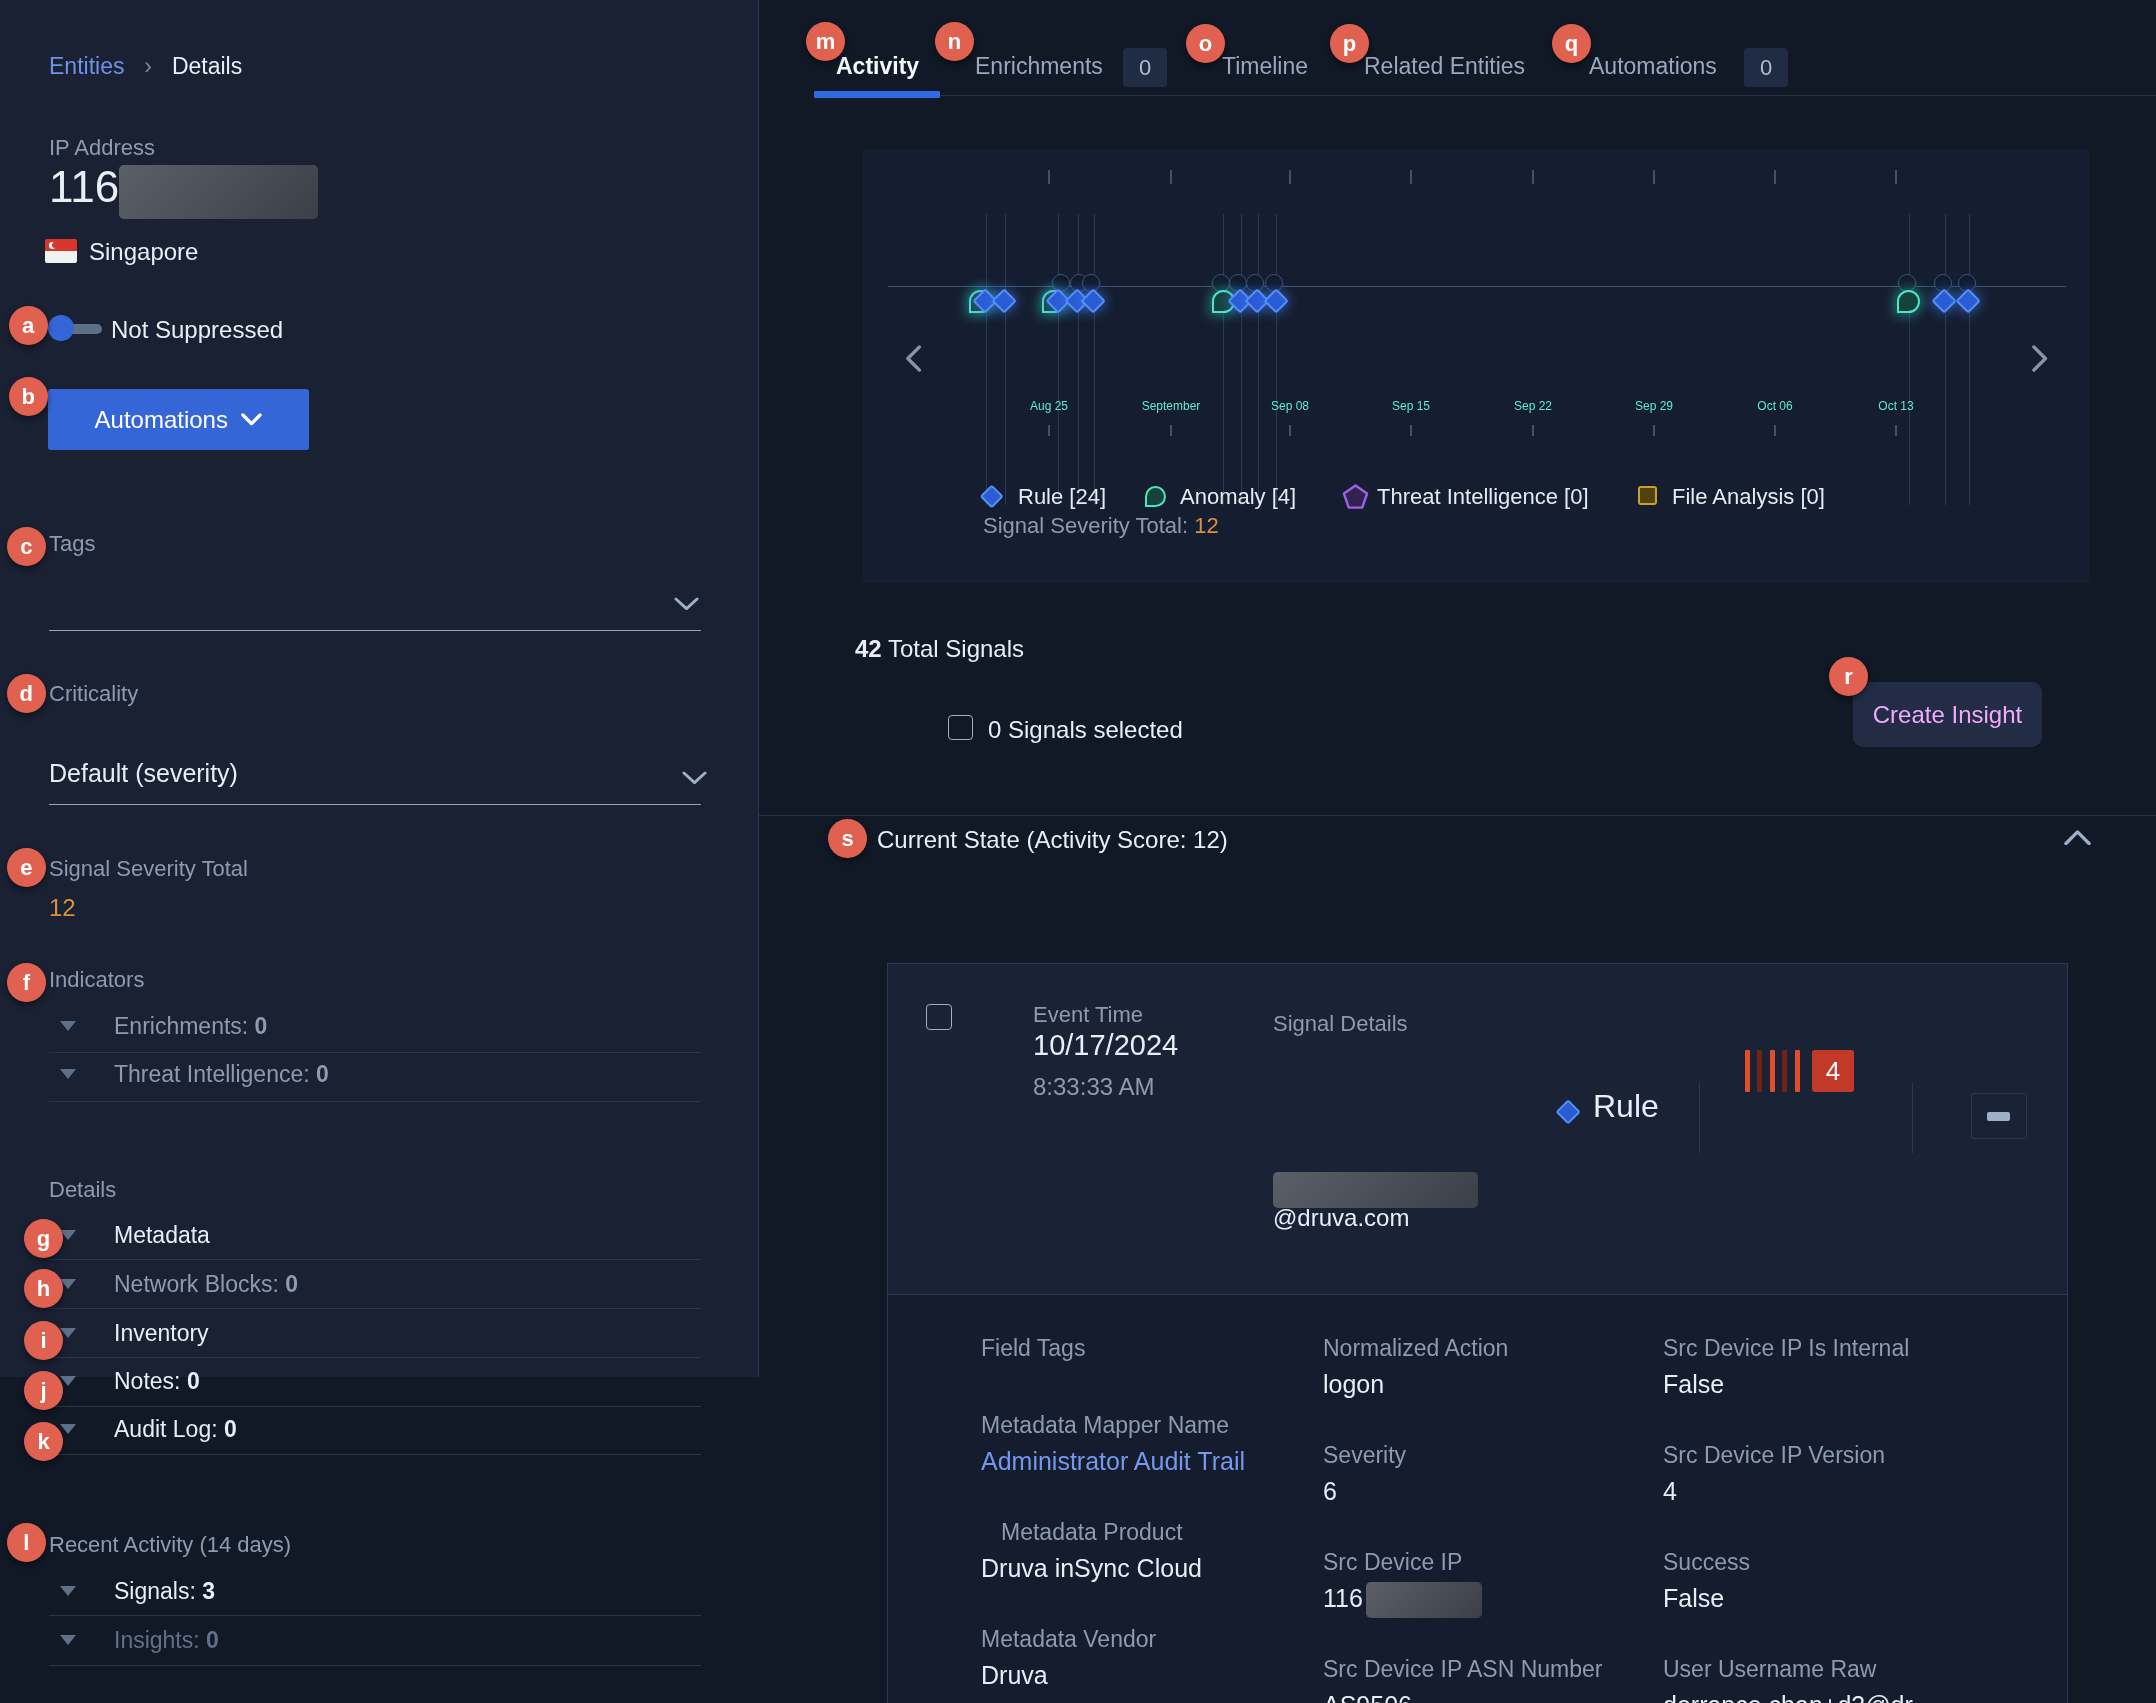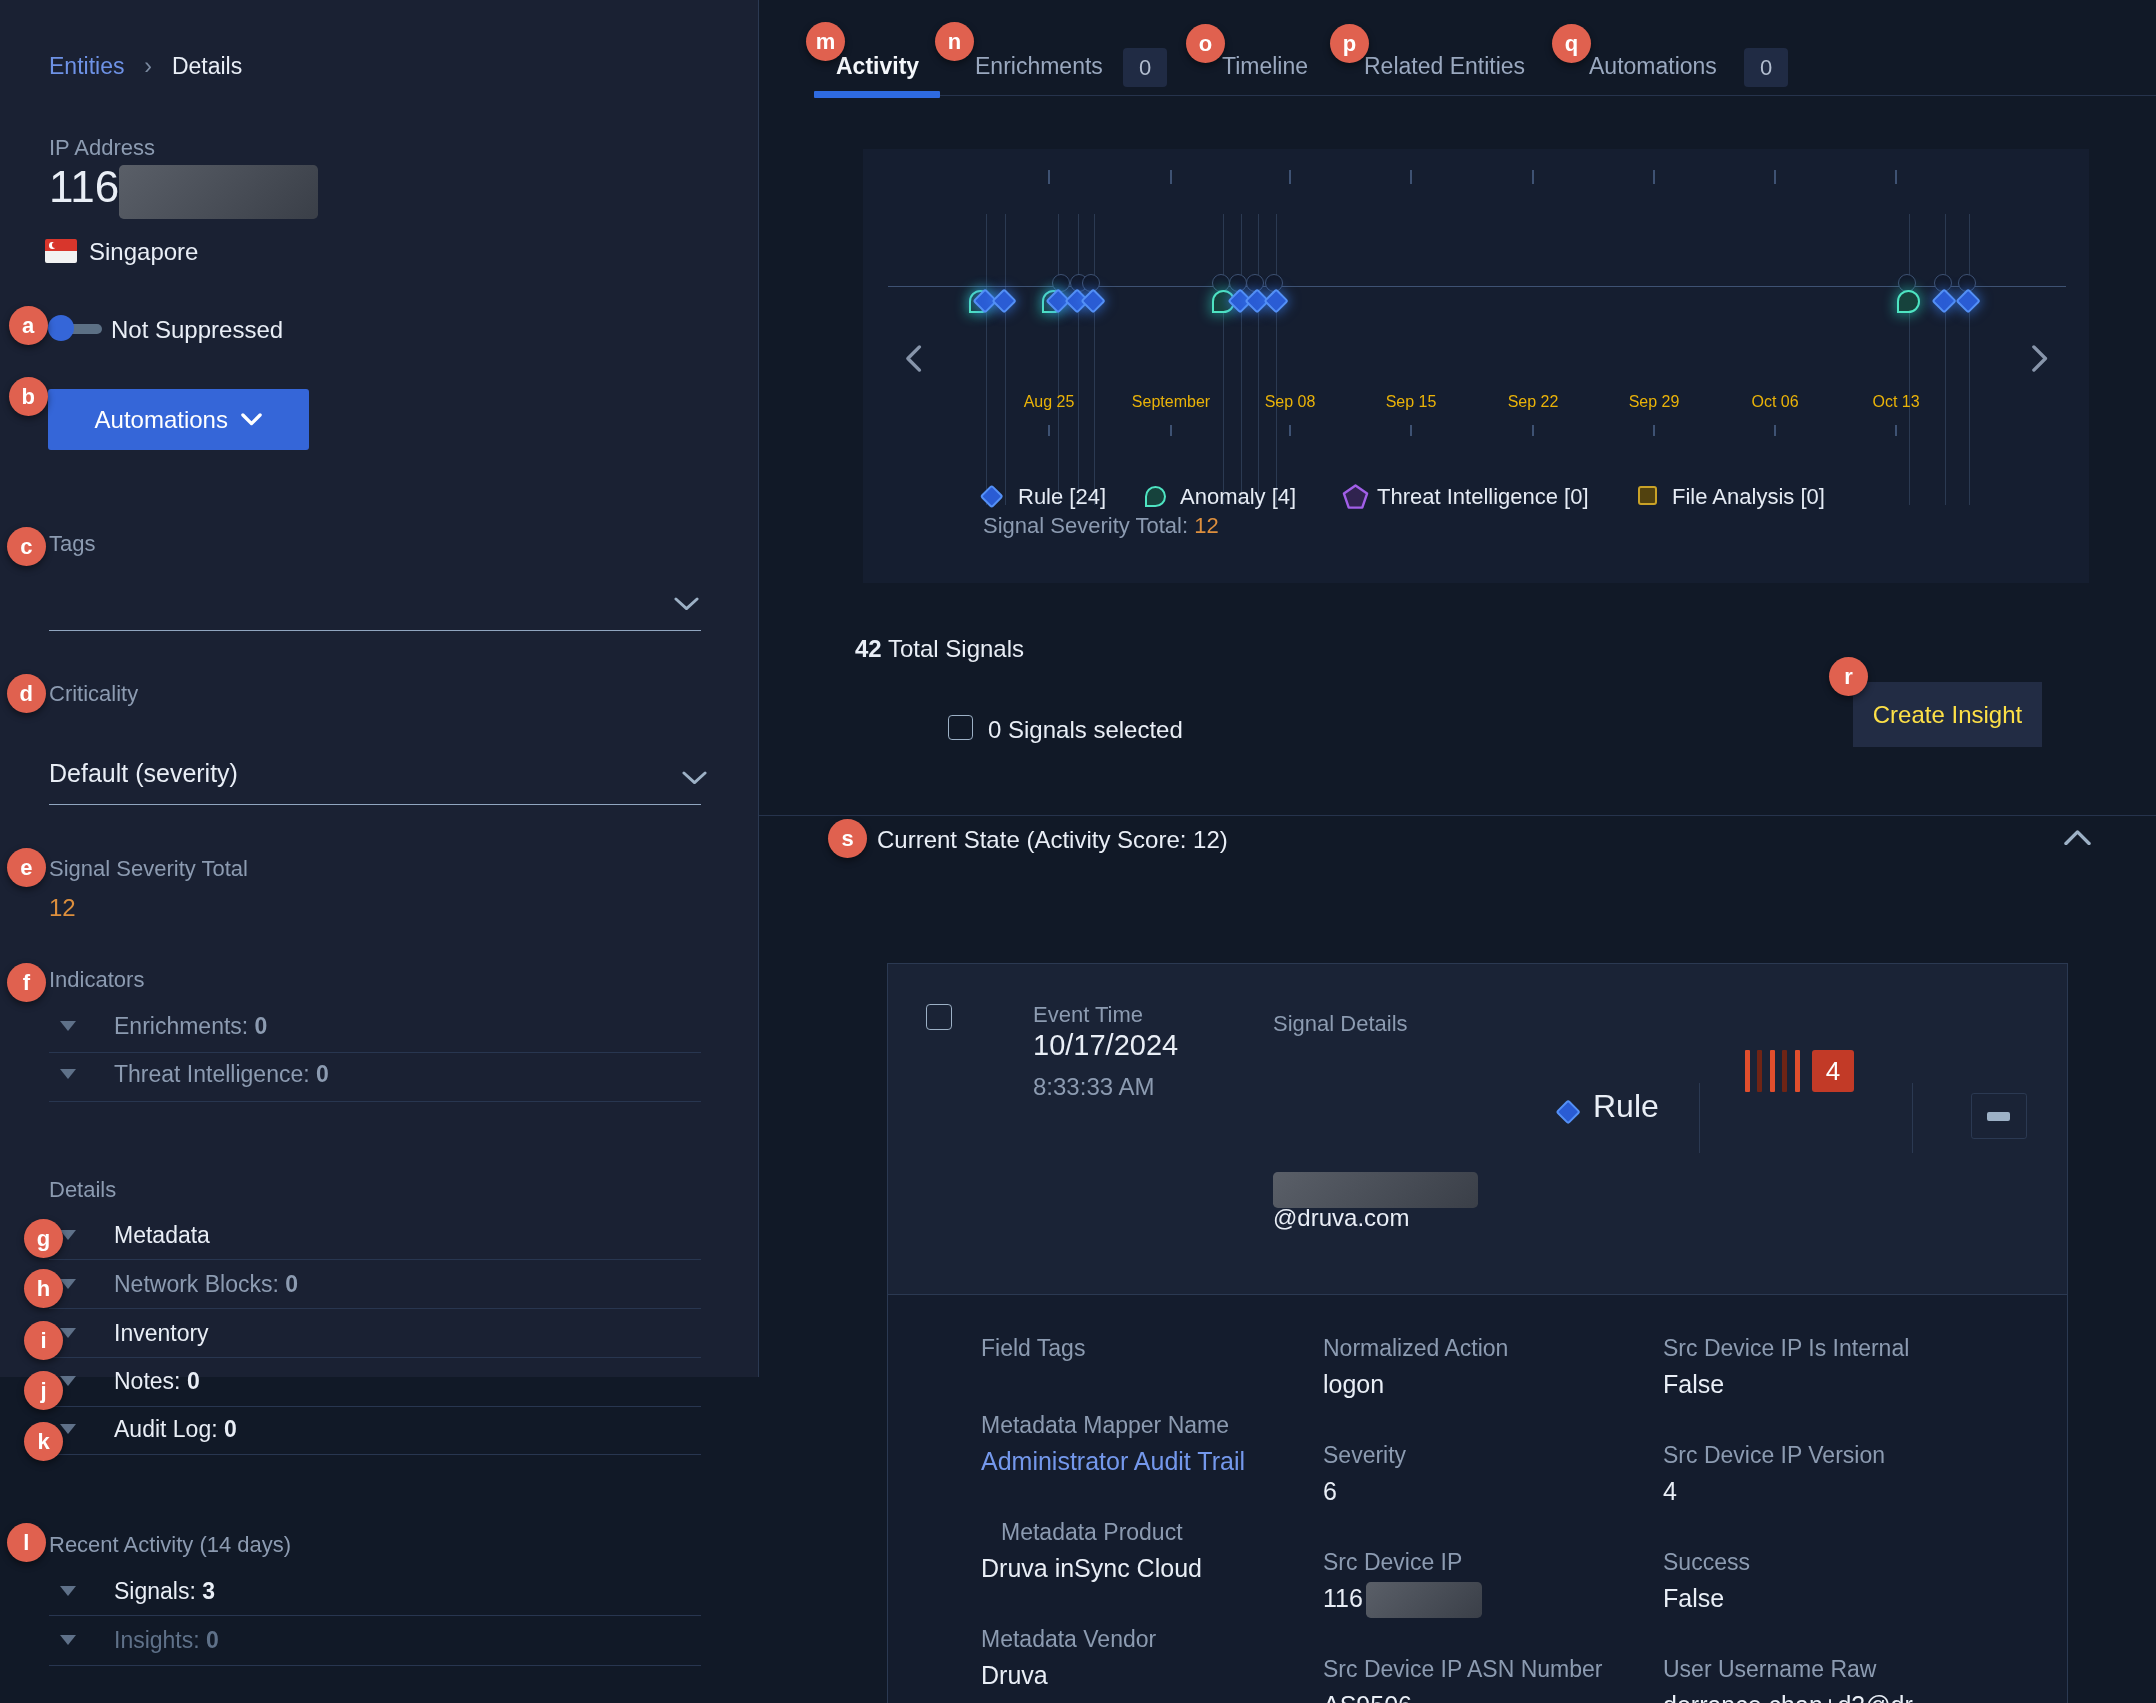--- a/index.html
+++ b/index.html
@@ -30,27 +30,27 @@
   .tab{position:absolute;top:53px;font-size:23px;color:#9aa8bf;cursor:pointer;}
   .tab.active{color:#f4f7fb;font-weight:700;}
   .tab-badge{position:absolute;top:48px;width:44px;height:39px;background:#202b44;border-radius:3.9px;color:#b2bdcf;font-size:22px;display:flex;align-items:center;justify-content:center;}
   #chart-box{position:absolute;left:863px;top:149px;width:1226px;height:434px;background:#151e30;}
   .tick{position:absolute;width:1.9px;background:#3e5273;}
   .hairline{position:absolute;width:1.4px;background:rgba(110,140,180,0.26);}
   .axis{position:absolute;height:1.4px;background:#3e5273;}
   .mk-circle{position:absolute;width:18.3px;height:18.3px;border-radius:50%;background:#121a2c;border:1.4px solid #3e5273;}
   .mk-diamond{position:absolute;width:18.3px;height:18.3px;background:#2a5cd4;border:2.4px solid #5490f6;border-radius:2.9px;transform:rotate(45deg);box-shadow:0 0 11.6px 1.9px rgba(59,130,246,.55);}
   .mk-leaf{position:absolute;width:23px;height:23px;background:#16423c;border:2.4px solid #4ee4c2;border-radius:50% 50% 50% 0;box-shadow:0 0 11.6px 2.9px rgba(45,212,191,.45);}
-  .date-lbl{position:absolute;color:#eab308;font-size:16px;transform:translateX(-50%);}
+  .date-lbl{position:absolute;color:#5eead4;font-size:12px;transform:translateX(-50%);margin-top:6px;}
   .legend-txt{position:absolute;color:#e5ebf4;font-size:22px;}
   .lg-diamond{position:absolute;width:17.4px;height:17.4px;background:#2a5cd4;border:2.4px solid #5490f6;border-radius:2.9px;transform:rotate(45deg);}
   .lg-leaf{position:absolute;width:21px;height:21px;background:#16423c;border:2.4px solid #4ee4c2;border-radius:50% 50% 50% 0;}
   .lg-square{position:absolute;width:19.3px;height:19.3px;background:#52420f;border:2.4px solid #c9a227;border-radius:2.9px;}
   .checkbox{position:absolute;border:1.9px solid #9db1c6;border-radius:3.9px;background:transparent;}
-  .btn-flat{position:absolute;background:#222c44;border-radius:0;color:#fde047;font-size:24px;display:flex;align-items:center;justify-content:center;}
+  .btn-flat{position:absolute;background:#222c44;border-radius:10px;color:#f0abfc;font-size:24px;display:flex;align-items:center;justify-content:center;}
   #event-card{position:absolute;left:887px;top:963px;width:1181px;height:772px;border:1.4px solid #2b3952;background:#141c2d;}
   #card-top{position:absolute;left:0;top:0;width:100%;height:331px;background:#1a2336;border-bottom:1.4px solid #2b3952;}
   .fld-lbl{position:absolute;color:#8c9bb1;font-size:23px;}
   .fld-val{position:absolute;color:#e9eef6;font-size:25px;}
   .fld-val.link2{color:#7498ec;}
   .vdiv{position:absolute;width:1.4px;background:#2b3952;}
   .sev-bar{width:4.8px;height:42px;border-radius:1px;}
   .sev-badge{position:absolute;width:42px;height:42px;background:#c23a27;border-radius:2.9px;color:#fff;font-size:26px;display:flex;align-items:center;justify-content:center;}
   .annot{position:absolute;width:39px;height:39px;border-radius:50%;background:#e0614f;color:#fff;font-size:22px;font-weight:600;display:flex;align-items:center;justify-content:center;box-shadow:0 2.9px 7.7px rgba(0,0,0,.45);z-index:60;}
   svg{display:block;}

